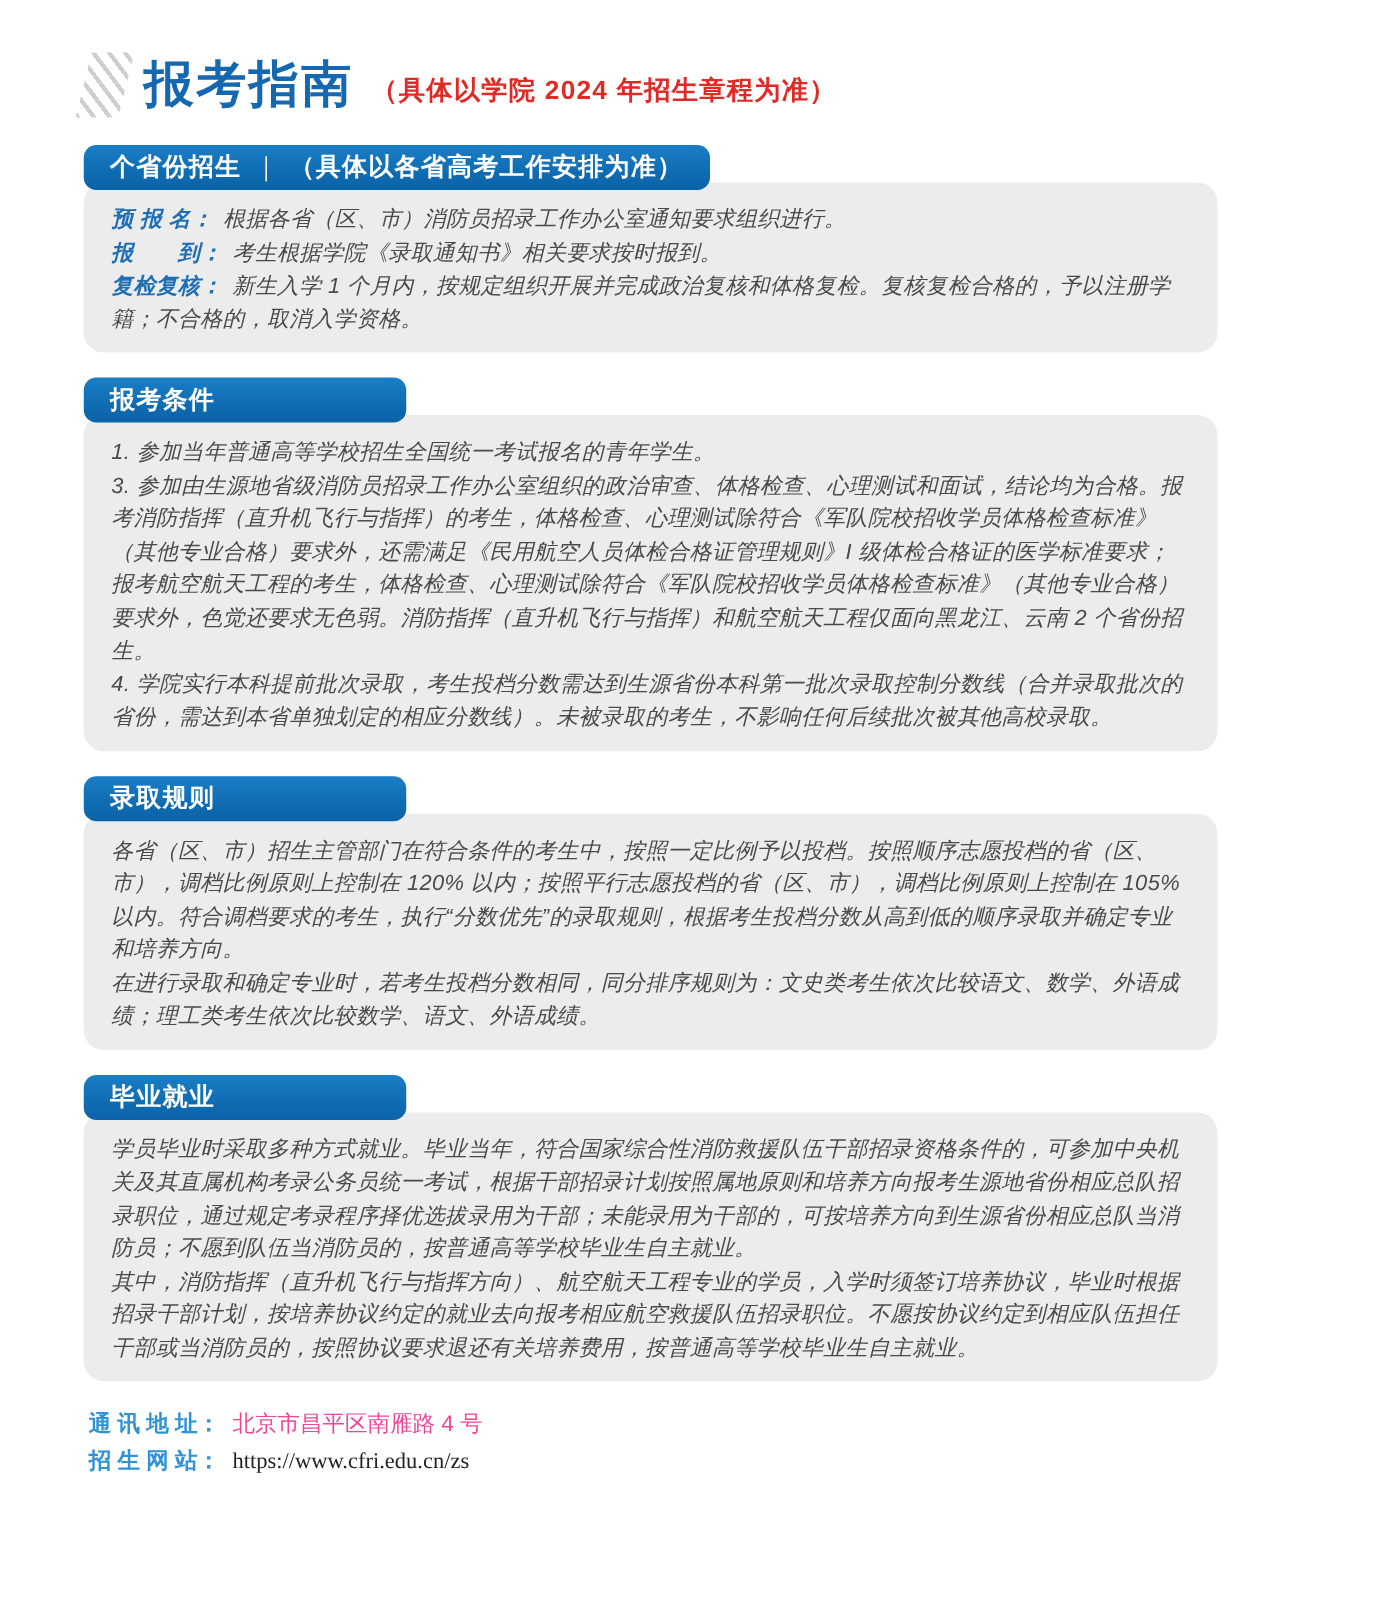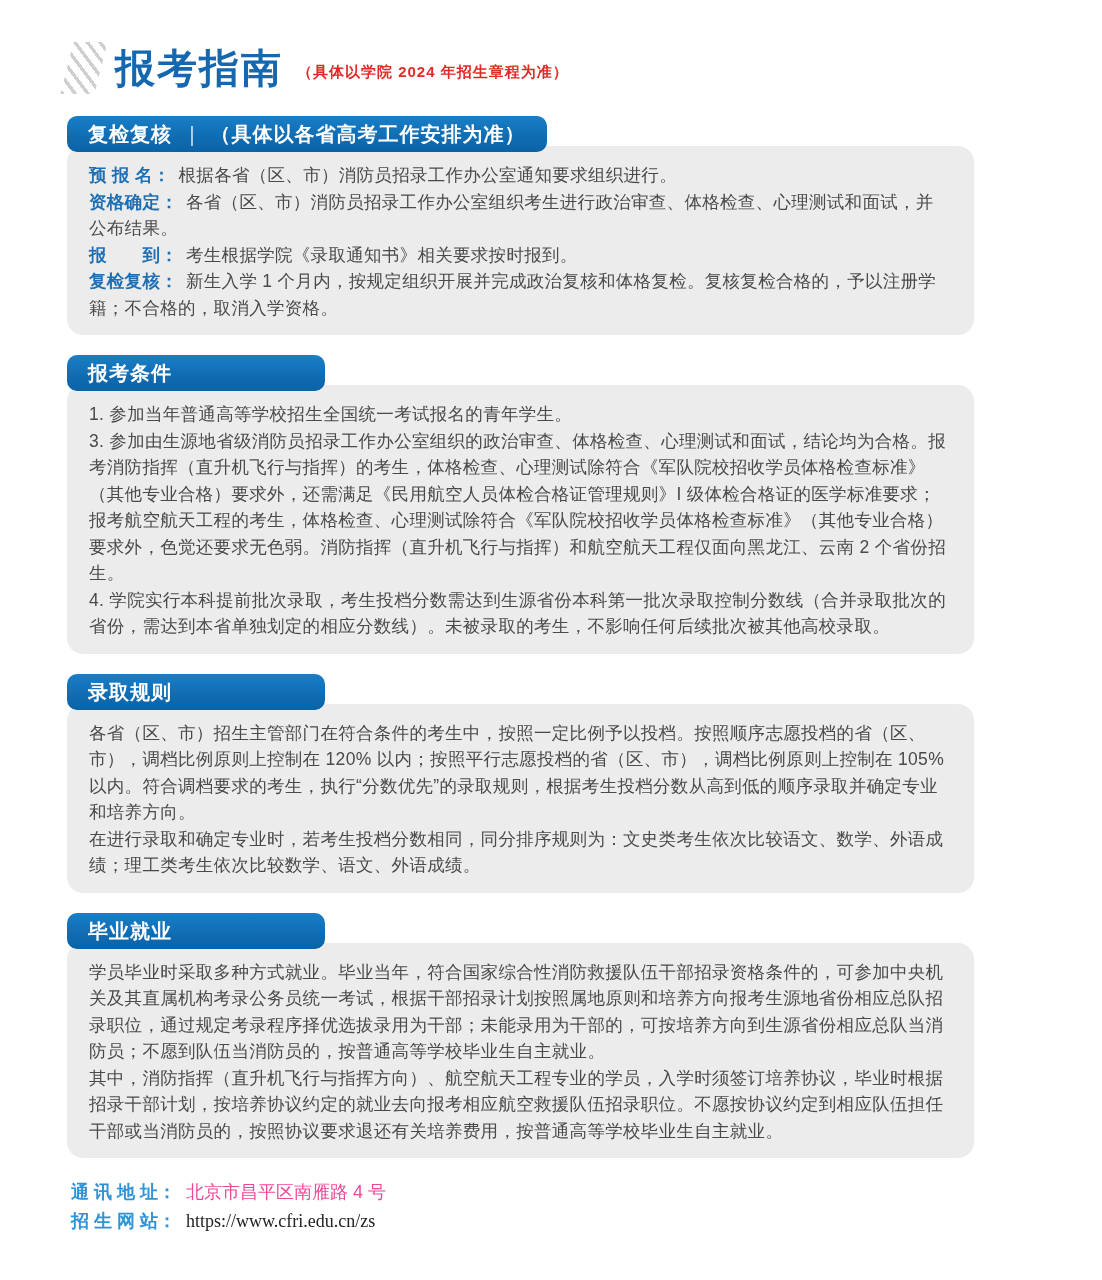--- a/index.html
+++ b/index.html
@@ -44,21 +44,21 @@
   }
   .page-title{
     font-size:40px;
     font-weight:bold;
     color:var(--accent-blue);
     letter-spacing:2px;
     margin:0 14px 0 0;
     line-height:60px;
   }
   .title-note{
-    font-size:15px;
+    font-size:21px;
     font-weight:bold;
     color:var(--note-red);
     letter-spacing:1px;
     position:relative;
     top:4px;
   }
   
   .tab{
     position:relative;
     z-index:2;
@@ -88,21 +88,21 @@
     width:907px;
     box-sizing:border-box;
     background:var(--box-gray);
     border-radius:16px;
     padding:16px 24px 14px 22px;
     color:var(--body-text);
     font-size:17.5px;
     line-height:26.5px;
     letter-spacing:0.3px;
   }
-  .box p{margin:0;}
+  .box p{margin:0;font-style:italic;}
   .entry-label{
     color:var(--label-blue);
     font-weight:bold;
     margin-right:8px;
     white-space:pre;
   }
   .section{margin-bottom:20px;}
   
   .footer{
     margin-top:14px;
@@ -131,25 +131,24 @@
 <div class="page">
 
   <div class="header">
     <div class="stripes"></div>
     <h1 class="page-title">报考指南</h1>
     <span class="title-note">（具体以学院 2024 年招生章程为准）</span>
   </div>
 
   <div class="section">
     <div class="tab">
-      <span>复检复核</span><span class="tab-divider">｜</span><span>（具体以各省高考工作安排为准）</span>
+      <span>个省份招生</span><span class="tab-divider">｜</span><span>（具体以各省高考工作安排为准）</span>
     </div>
     <div class="box">
       <p><span class="entry-label">预 报 名：</span><span>根据各省（区、市）消防员招录工作办公室通知要求组织进行。</span></p>
-      <p><span class="entry-label">资格确定：</span><span>各省（区、市）消防员招录工作办公室组织考生进行政治审查、体格检查、心理测试和面试，并公布结果。</span></p>
       <p><span class="entry-label">报　　到：</span><span>考生根据学院《录取通知书》相关要求按时报到。</span></p>
       <p><span class="entry-label">复检复核：</span><span>新生入学 1 个月内，按规定组织开展并完成政治复核和体格复检。复核复检合格的，予以注册学籍；不合格的，取消入学资格。</span></p>
     </div>
   </div>
 
   <div class="section">
     <div class="tab">
       <span>报考条件</span>
     </div>
     <div class="box">

